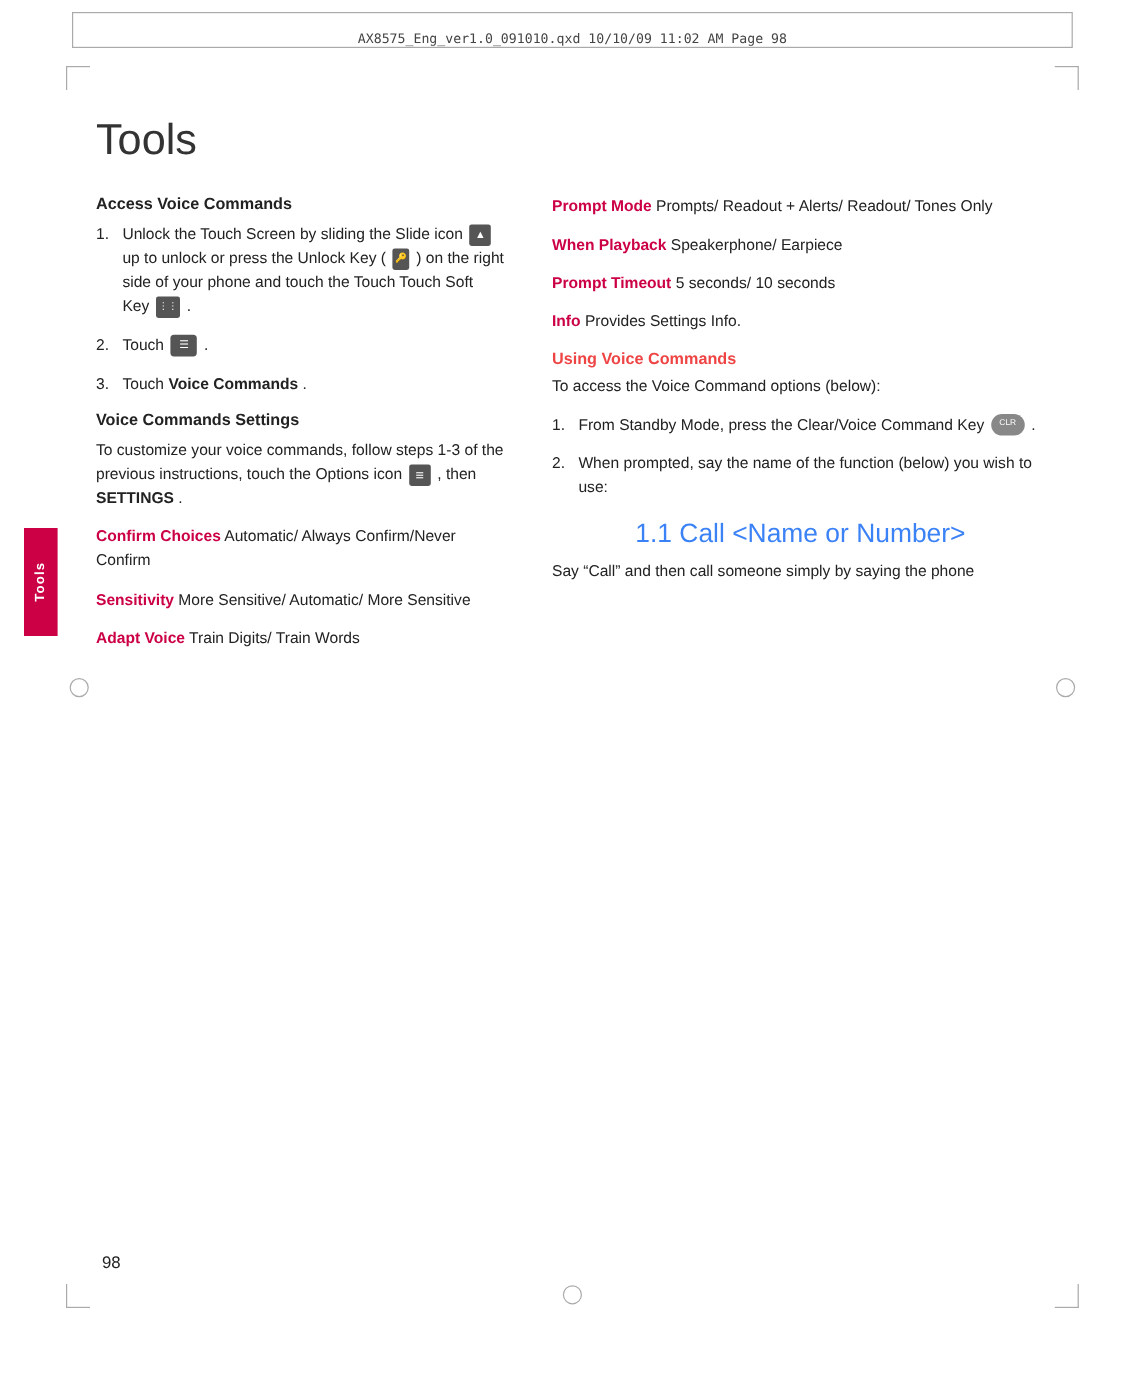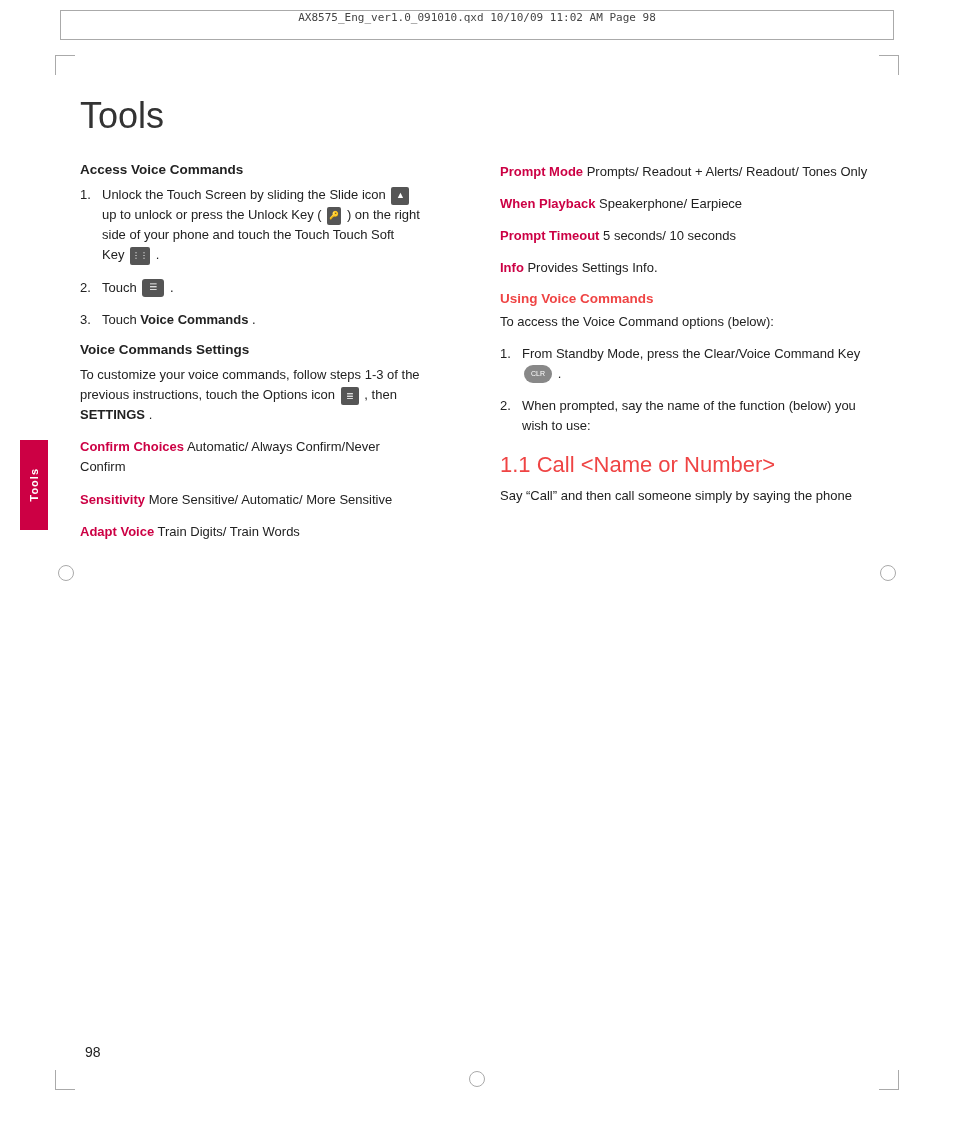--- a/index.html
+++ b/index.html
@@ -16,21 +16,21 @@
 
     
     .header-bar {
       position: absolute;
       top: 10px;
       left: 60px;
       right: 60px;
       height: 30px;
       border: 1px solid #aaa;
       display: flex;
-      align-items: flex-start;
+      align-items: flex-end;
       justify-content: center;
       font-size: 11px;
       color: #444;
       font-family: monospace;
     }
 
     
     .reg-mark {
       position: absolute;
       width: 20px;
@@ -107,21 +107,20 @@
       display: flex;
       gap: 40px;
     }
 
     .col-left {
       flex: 0 0 340px;
     }
 
     .col-right {
       flex: 1;
-      margin-left: 40px;
     }
 
     
     .section-heading {
       font-size: 13.5px;
       font-weight: bold;
       color: #222;
       margin-bottom: 8px;
     }
 
@@ -280,23 +279,24 @@
       font-weight: bold;
       color: #ef4444;
       margin-top: 10px;
       margin-bottom: 6px;
     }
 
     
     .big-heading {
       font-size: 22px;
       font-weight: 400;
-      color: #ef4444;
+      color: #3b82f6;
       margin-top: 16px;
       margin-bottom: 8px;
+      text-align: center;
     }
 
     .bold {
       font-weight: bold;
     }
   </style>
 </head>
 <body>
 
 <div class="header-bar">

